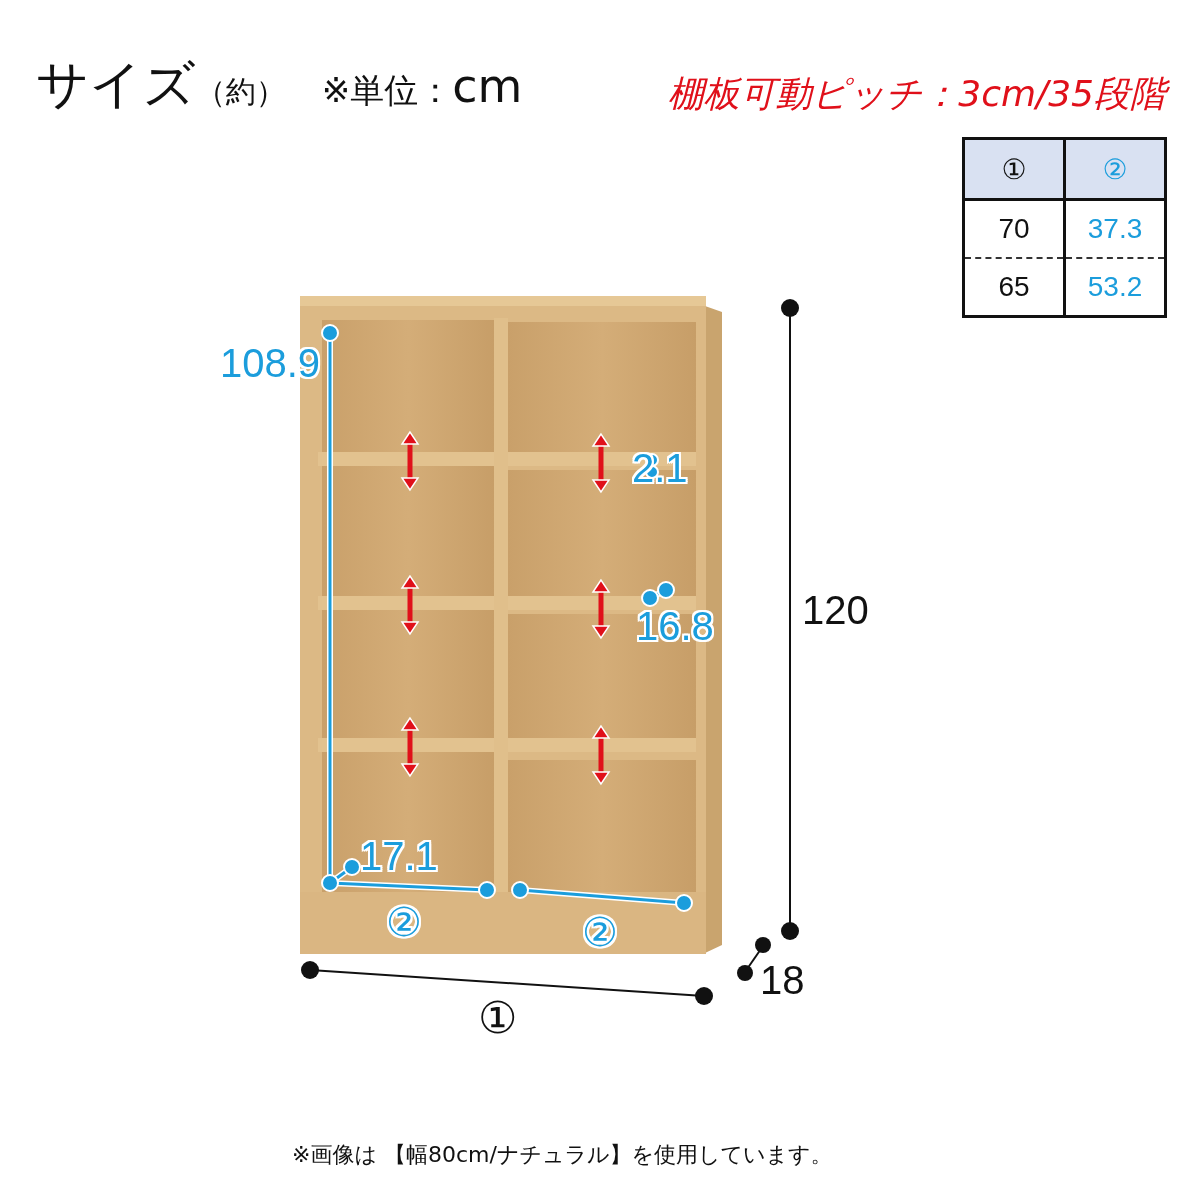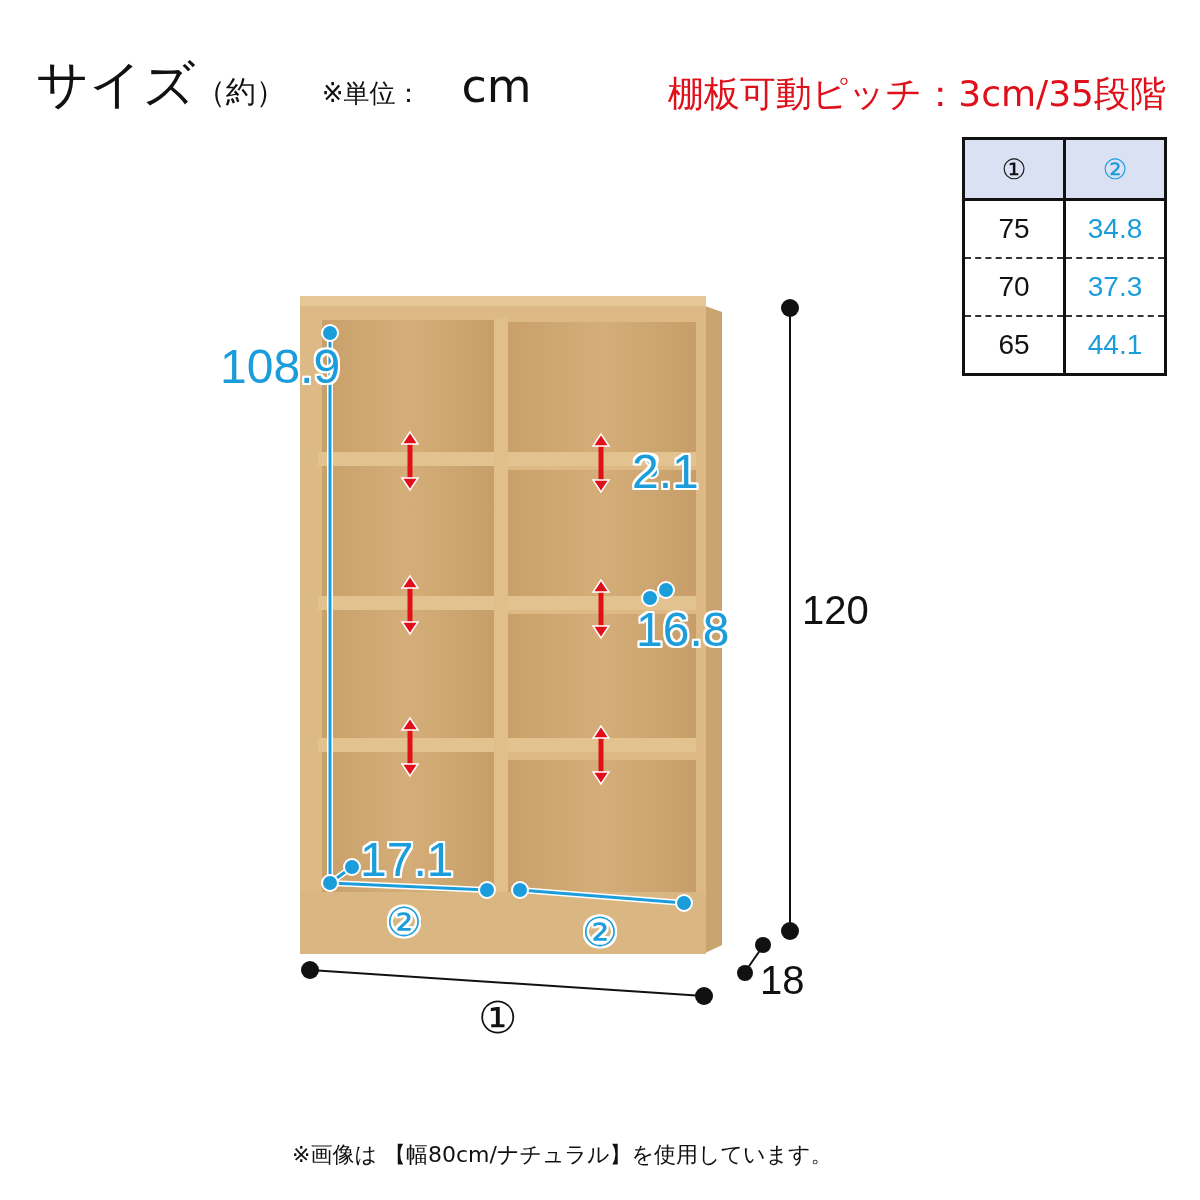--- a/index.html
+++ b/index.html
@@ -1,64 +1,60 @@
 <!DOCTYPE html>
 <html><head>
 <meta charset="utf-8">
 <style>
   html, body { margin:0; padding:0; background:#ffffff; }
   body { width:1200px; height:1200px; position:relative; overflow:hidden;
          font-family: "DejaVu Sans", "Liberation Sans", sans-serif; }
   .abs { position:absolute; }
   .title { left:36px; top:58px; font-size:52px; color:#111; white-space:nowrap; line-height:1; }
   .title .small { font-size:30px; }
-  .title .unit { font-size:26px; margin-left:36px; }
-  .title .cm { font-size:46px;margin-left:40px; }
-  .pitch { right:34px; top:76px; font-size:36px; color:#e0101a; white-space:nowrap; line-height:1; }
+  .title .unit { font-size:34px; margin-left:36px; }
+  .title .cm { font-size:46px; }
+  .pitch { right:34px; top:76px; font-size:36px; color:#e0101a; white-space:nowrap; line-height:1;font-style:italic; }
   .spec-table { left:962px; top:137px; border-collapse:collapse; border:3px solid #111; }
   .spec-table td, .spec-table th { width:98px; height:56px; text-align:center; font-size:28px;
       font-family:"Liberation Sans", sans-serif; font-weight:normal; padding:0; }
   .spec-table th { background:#d9e1f2; border-bottom:3px solid #111; height:58px; }
   .spec-table td, .spec-table th { border-right:3px solid #111; }
   .spec-table td:last-child, .spec-table th:last-child { border-right:none; }
   .spec-table tr + tr td { border-top:2px dashed #333; }
   .spec-table tr:nth-child(2) td { border-top:none; }
   .c1 { color:#111; }
   .c2 { color:#1b9ddc; }
-  .dim-blue { color:#1b9ddc; font-family:"Liberation Sans", sans-serif; font-size:48px;
+  .dim-blue { color:#1b9ddc; font-family:"Liberation Sans", sans-serif; font-size:40px;
       text-shadow: -2px -2px 0 #fff, 2px -2px 0 #fff, -2px 2px 0 #fff, 2px 2px 0 #fff, 0 2px 0 #fff, 0 -2px 0 #fff, 2px 0 0 #fff, -2px 0 0 #fff; line-height:1; white-space:nowrap; }
   .dim-black { color:#111; font-family:"Liberation Sans", sans-serif; font-size:40px; line-height:1; }
   .footer { left:292px; top:1144px; font-size:22px; color:#111; white-space:nowrap; line-height:1; }
   svg.diagram { position:absolute; left:0; top:0; }
 </style>
 </head>
 <body>
 
 <div class="abs title">
   <span>サイズ</span><span class="small">（約）</span><span class="unit">※単位：</span><span class="cm">cm</span>
 </div>
 <div class="abs pitch">棚板可動ピッチ：3cm/35段階</div>
 
 <table class="abs spec-table">
   <tbody>
       <tr>
     <th class="c1">①</th>
     <th class="c2">②</th>
   </tr>
   <tr>
-    <td class="c1">75</td>
-    <td class="c2">34.8</td>
-  </tr>
-  <tr>
     <td class="c1">70</td>
     <td class="c2">37.3</td>
   </tr>
   <tr>
     <td class="c1">65</td>
-    <td class="c2">44.1</td>
+    <td class="c2">53.2</td>
   </tr>
 </tbody>
   </table>
 
 <svg class="diagram" width="1200" height="1200" viewBox="0 0 1200 1200">
   <defs>
     <linearGradient id="woodBack" x1="0" x2="1" y1="0" y2="0">
       <stop offset="0" stop-color="#c9a06a"></stop>
       <stop offset="0.5" stop-color="#d4ad78"></stop>
       <stop offset="1" stop-color="#c79e68"></stop>

